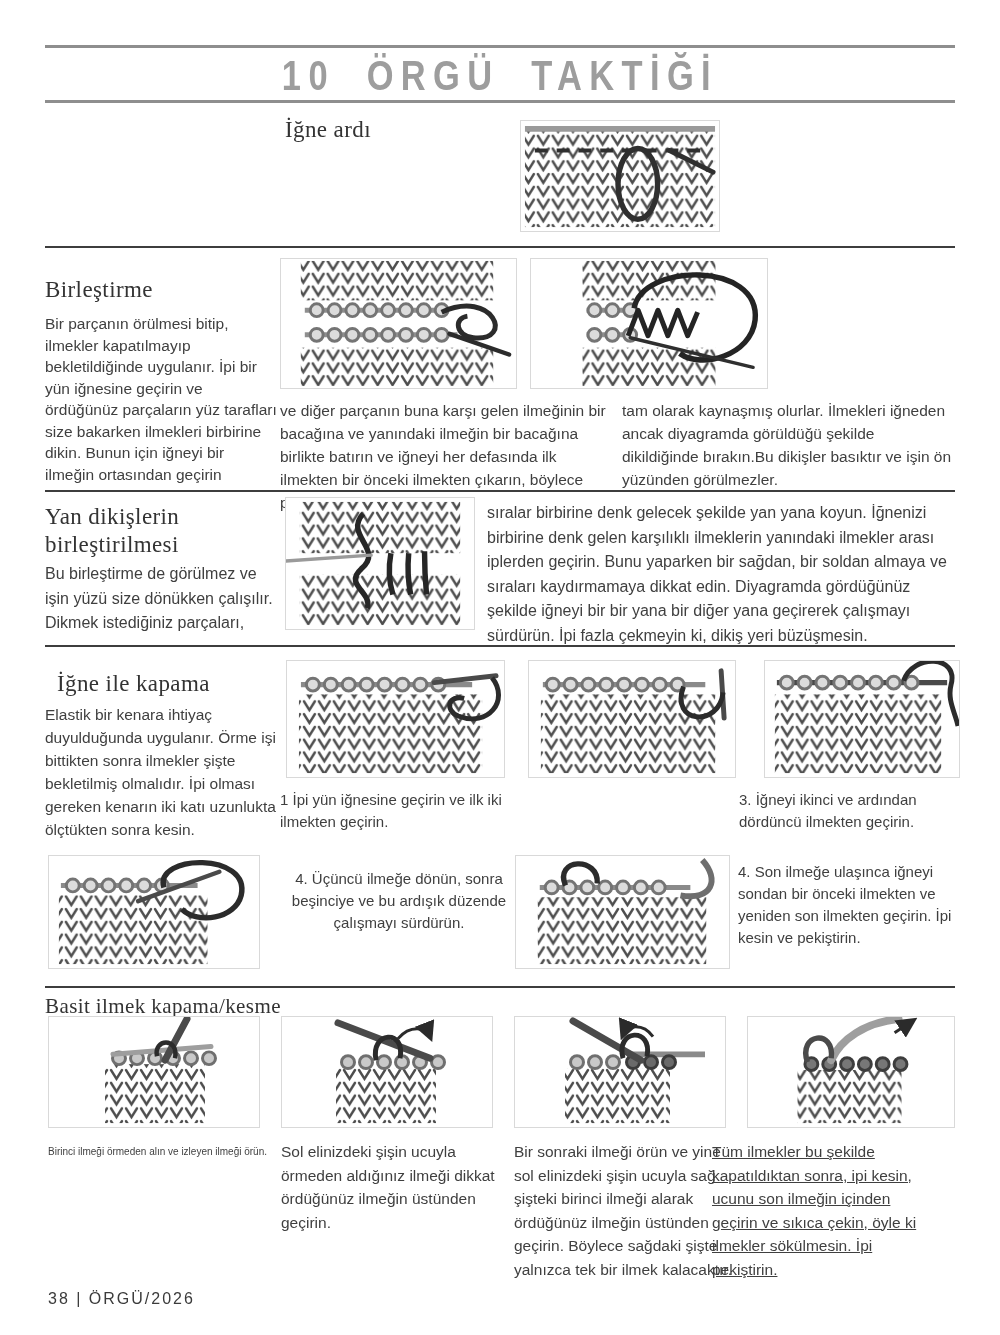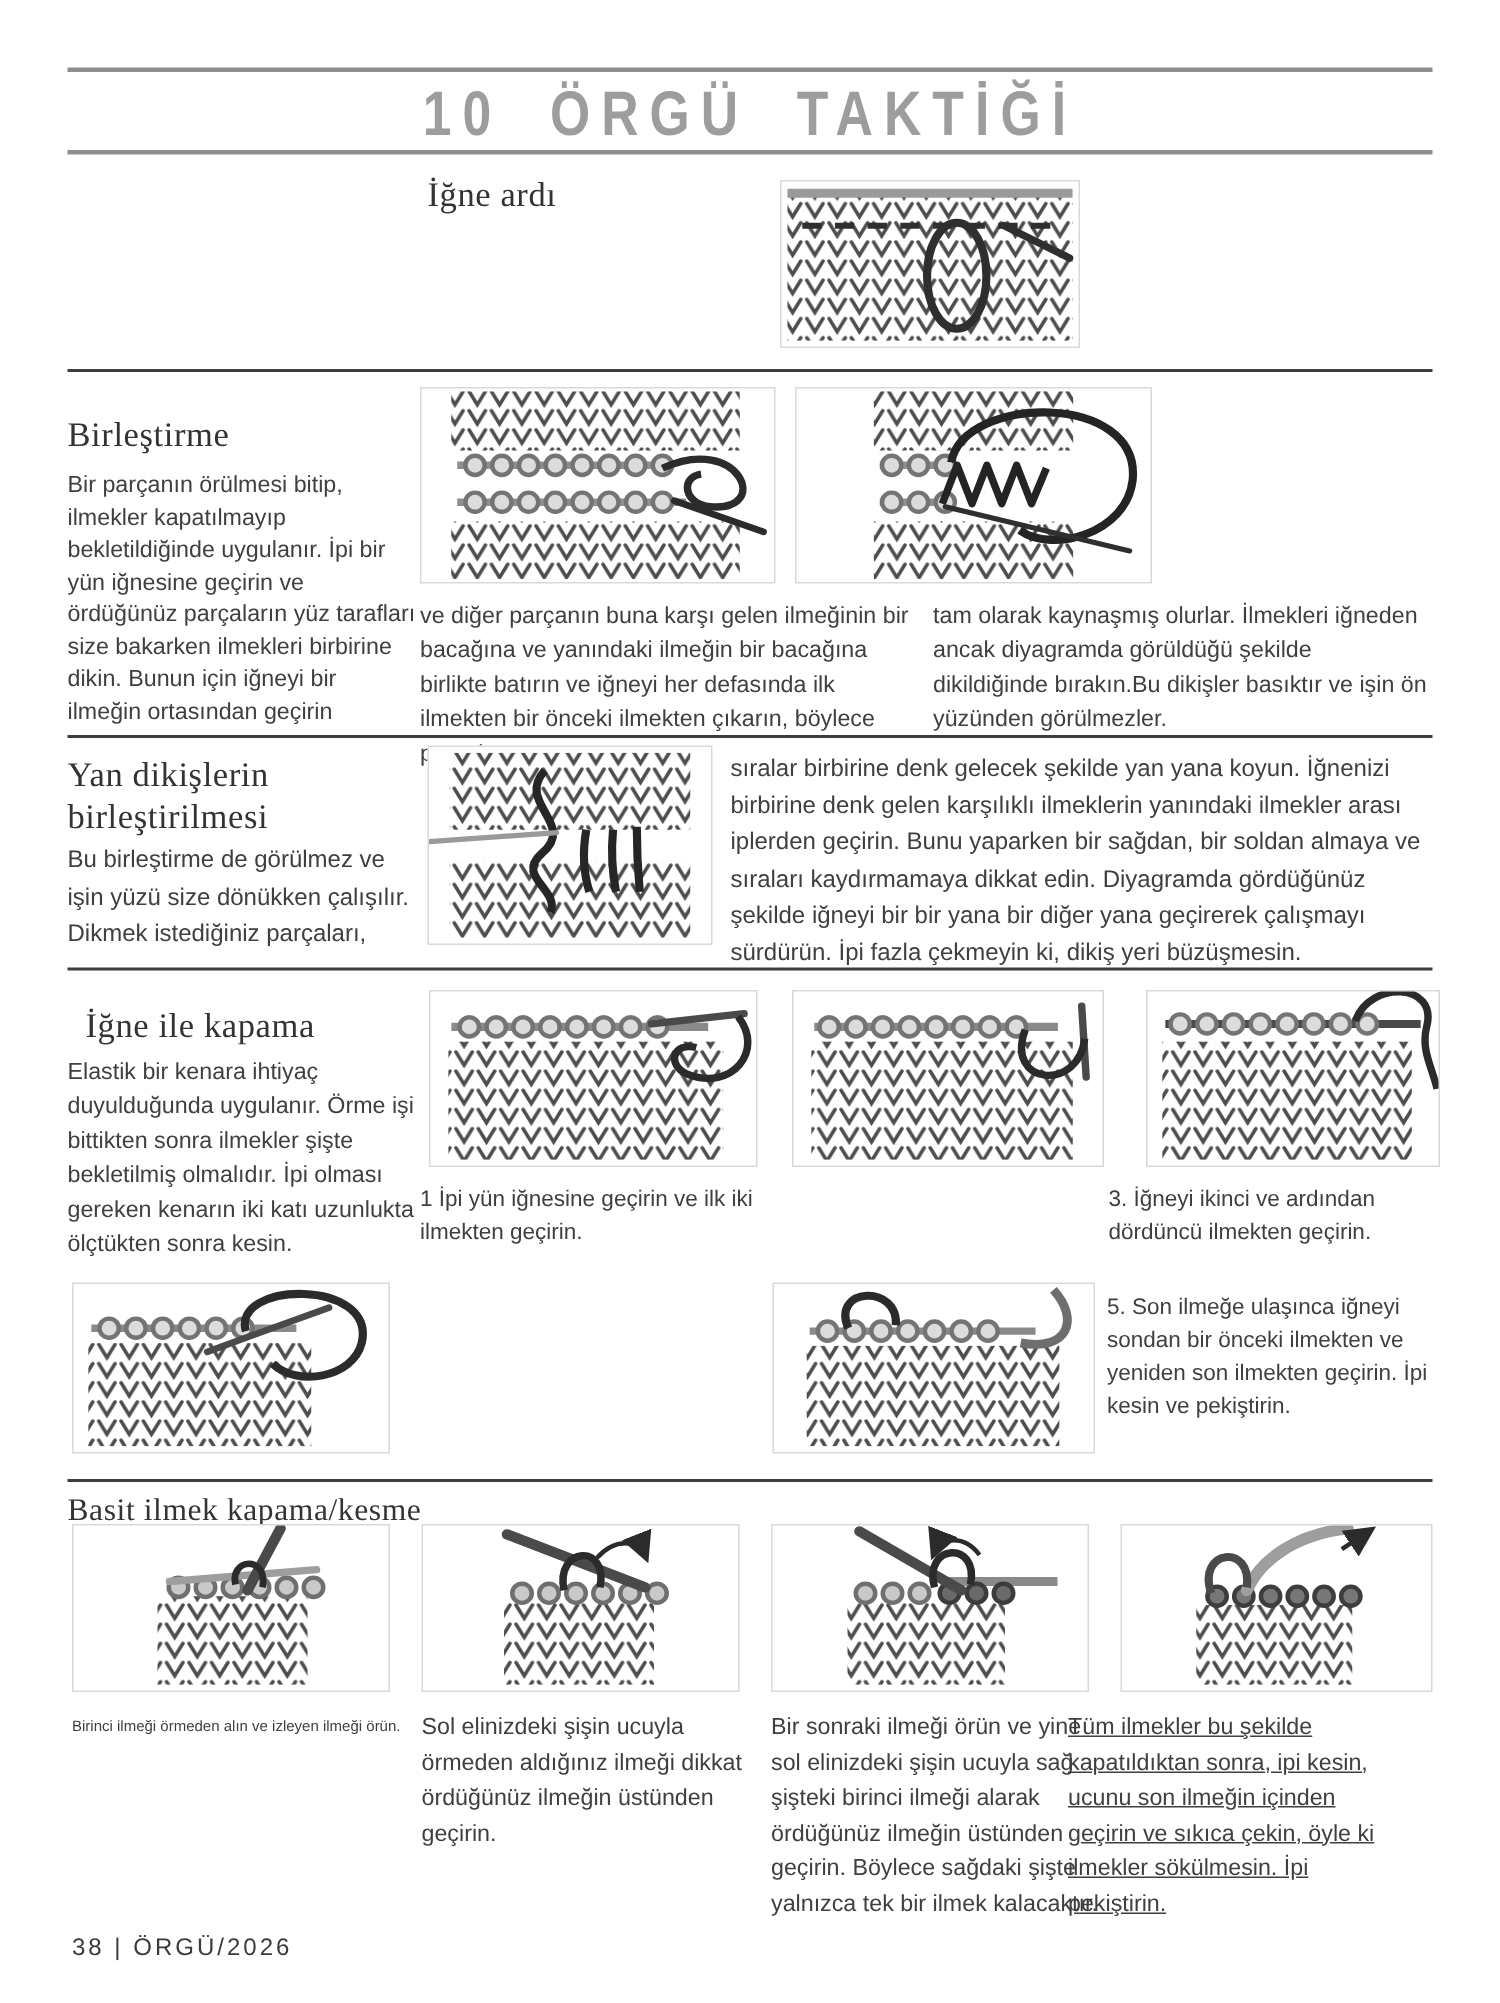--- a/index.html
+++ b/index.html
@@ -174,32 +174,33 @@
 
   <div class="imgbox" style="left:48px; top:855px; width:212px; height:114px;">
     <svg viewBox="0 0 212 114" preserveAspectRatio="none">
       <rect x="10" y="40" width="150" height="70" fill="url(#kn)"></rect>
       <path d="M12,30 H150" stroke="#8a8a8a" stroke-width="5"></path>
       <use href="#lp6" x="24" y="30" fill="#dcdcdc" stroke="#747474" stroke-width="3"></use>
       <path d="M116,32 C106,-2 204,-4 194,40 C188,64 150,70 134,54" fill="none" stroke="#2b2b2b" stroke-width="5.5"></path>
       <path d="M90,46 L172,16" stroke="#4a4a4a" stroke-width="4.5" stroke-linecap="round"></path>
     </svg>
   </div>
+  <p class="cap capc" style="left:288px; top:868px; width:222px;">4. Üçüncü ilmeğe dönün, sonra beşinciye ve bu ardışık düzende çalışmayı sürdürün.</p>
 
   <div class="imgbox" style="left:515px; top:855px; width:215px; height:114px;">
     <svg viewBox="0 0 215 114" preserveAspectRatio="none">
       <rect x="22" y="42" width="170" height="68" fill="url(#kn)"></rect>
       <path d="M24,32 H176" stroke="#8a8a8a" stroke-width="5"></path>
       <use href="#lp6" x="36" y="32" fill="#dcdcdc" stroke="#747474" stroke-width="3"></use>
       <circle cx="144" cy="32" r="6.5" fill="#dcdcdc" stroke="#747474" stroke-width="3"></circle>
       <path d="M50,30 C38,2 84,0 82,28" fill="none" stroke="#2b2b2b" stroke-width="5.5"></path>
       <path d="M188,4 C206,24 198,46 166,40" fill="none" stroke="#6e6e6e" stroke-width="6"></path>
     </svg>
   </div>
-  <p class="cap" style="left:738px; top:861px; width:228px;">5. Son ilmeğe ulaşınca iğneyi sondan bir önceki ilmekten ve yeniden son ilmekten geçirin. İpi kesin ve pekiştirin.</p>
+  <p class="cap" style="left:738px; top:861px; width:228px;">4. Son ilmeğe ulaşınca iğneyi sondan bir önceki ilmekten ve yeniden son ilmekten geçirin. İpi kesin ve pekiştirin.</p>
 
   <div class="rule-dark" style="top:986px"></div>
   <h2 class="sec small" style="left:45px; top:992px;">Basit ilmek kapama/kesme</h2>
 
   <div class="imgbox" style="left:48px; top:1016px; width:212px; height:112px;">
     <svg viewBox="0 0 210 112" preserveAspectRatio="none">
       <rect x="56" y="48" width="100" height="60" fill="url(#kn)"></rect>
       <use href="#lp3" x="70" y="42" fill="#c9c9c9" stroke="#6f6f6f" stroke-width="3"></use>
       <use href="#lp3" x="124" y="42" fill="#c9c9c9" stroke="#6f6f6f" stroke-width="3"></use>
       <path d="M64,38 L162,30" stroke="#9e9e9e" stroke-width="5" stroke-linecap="round"></path>

